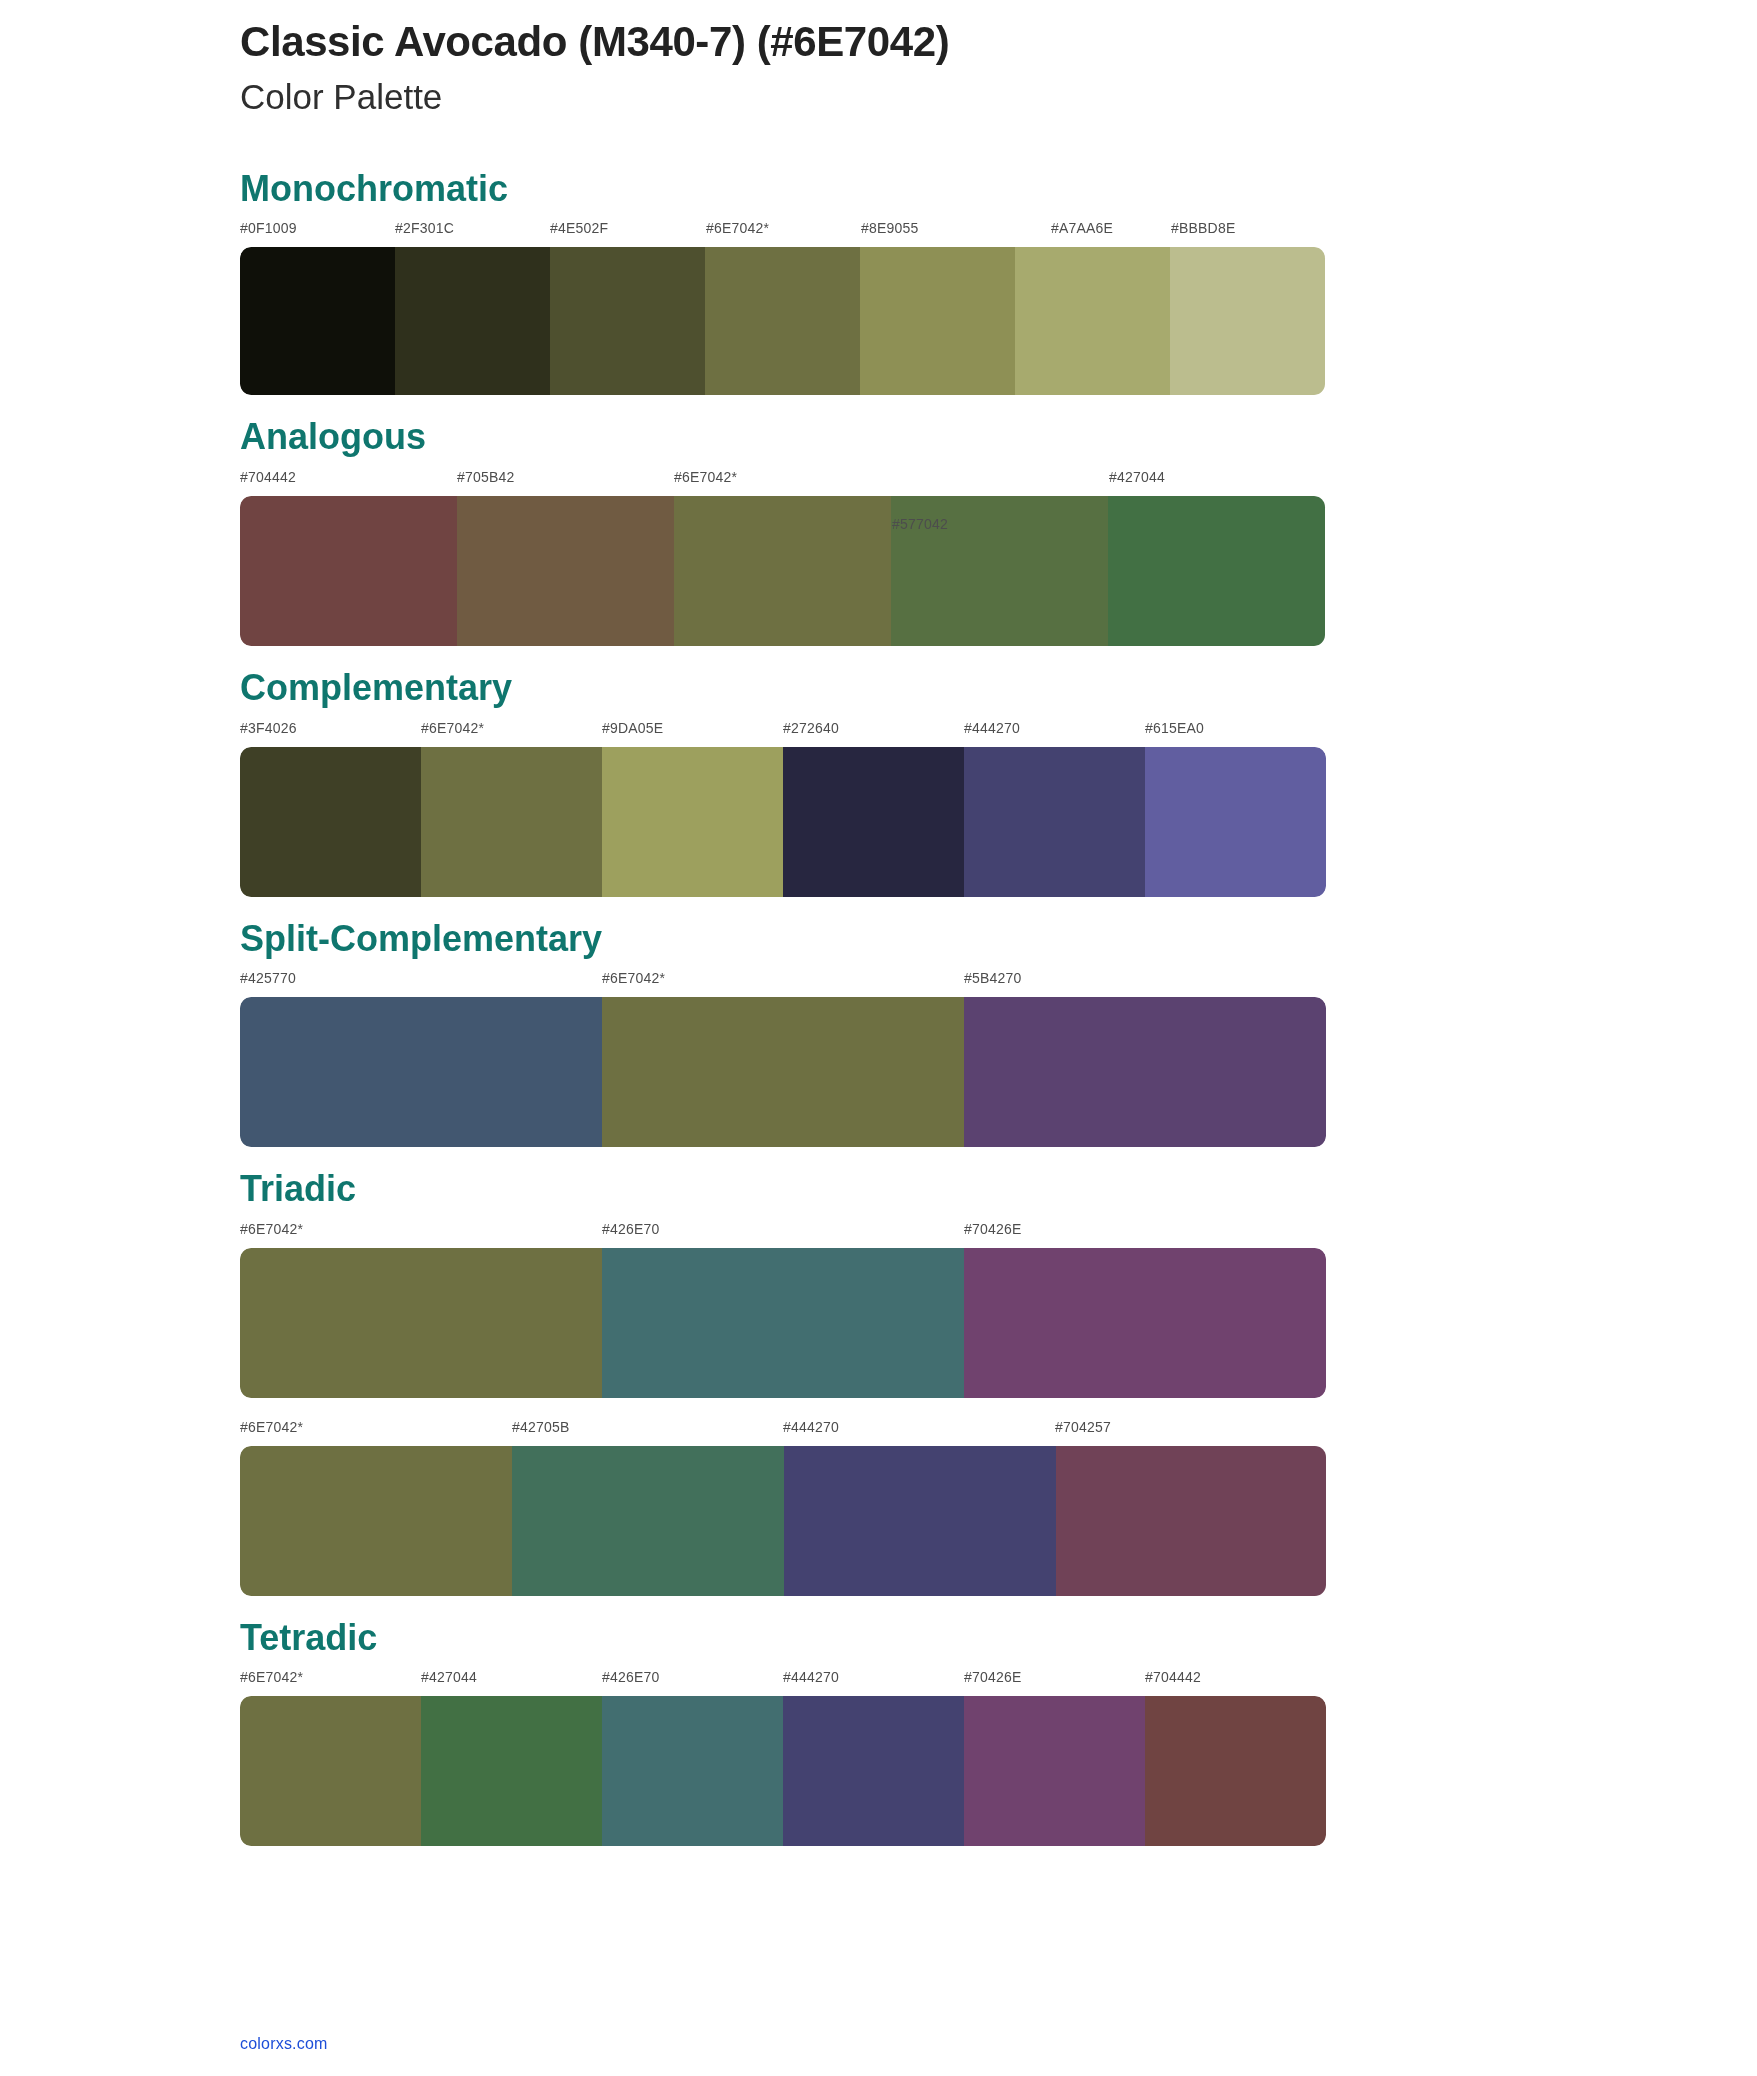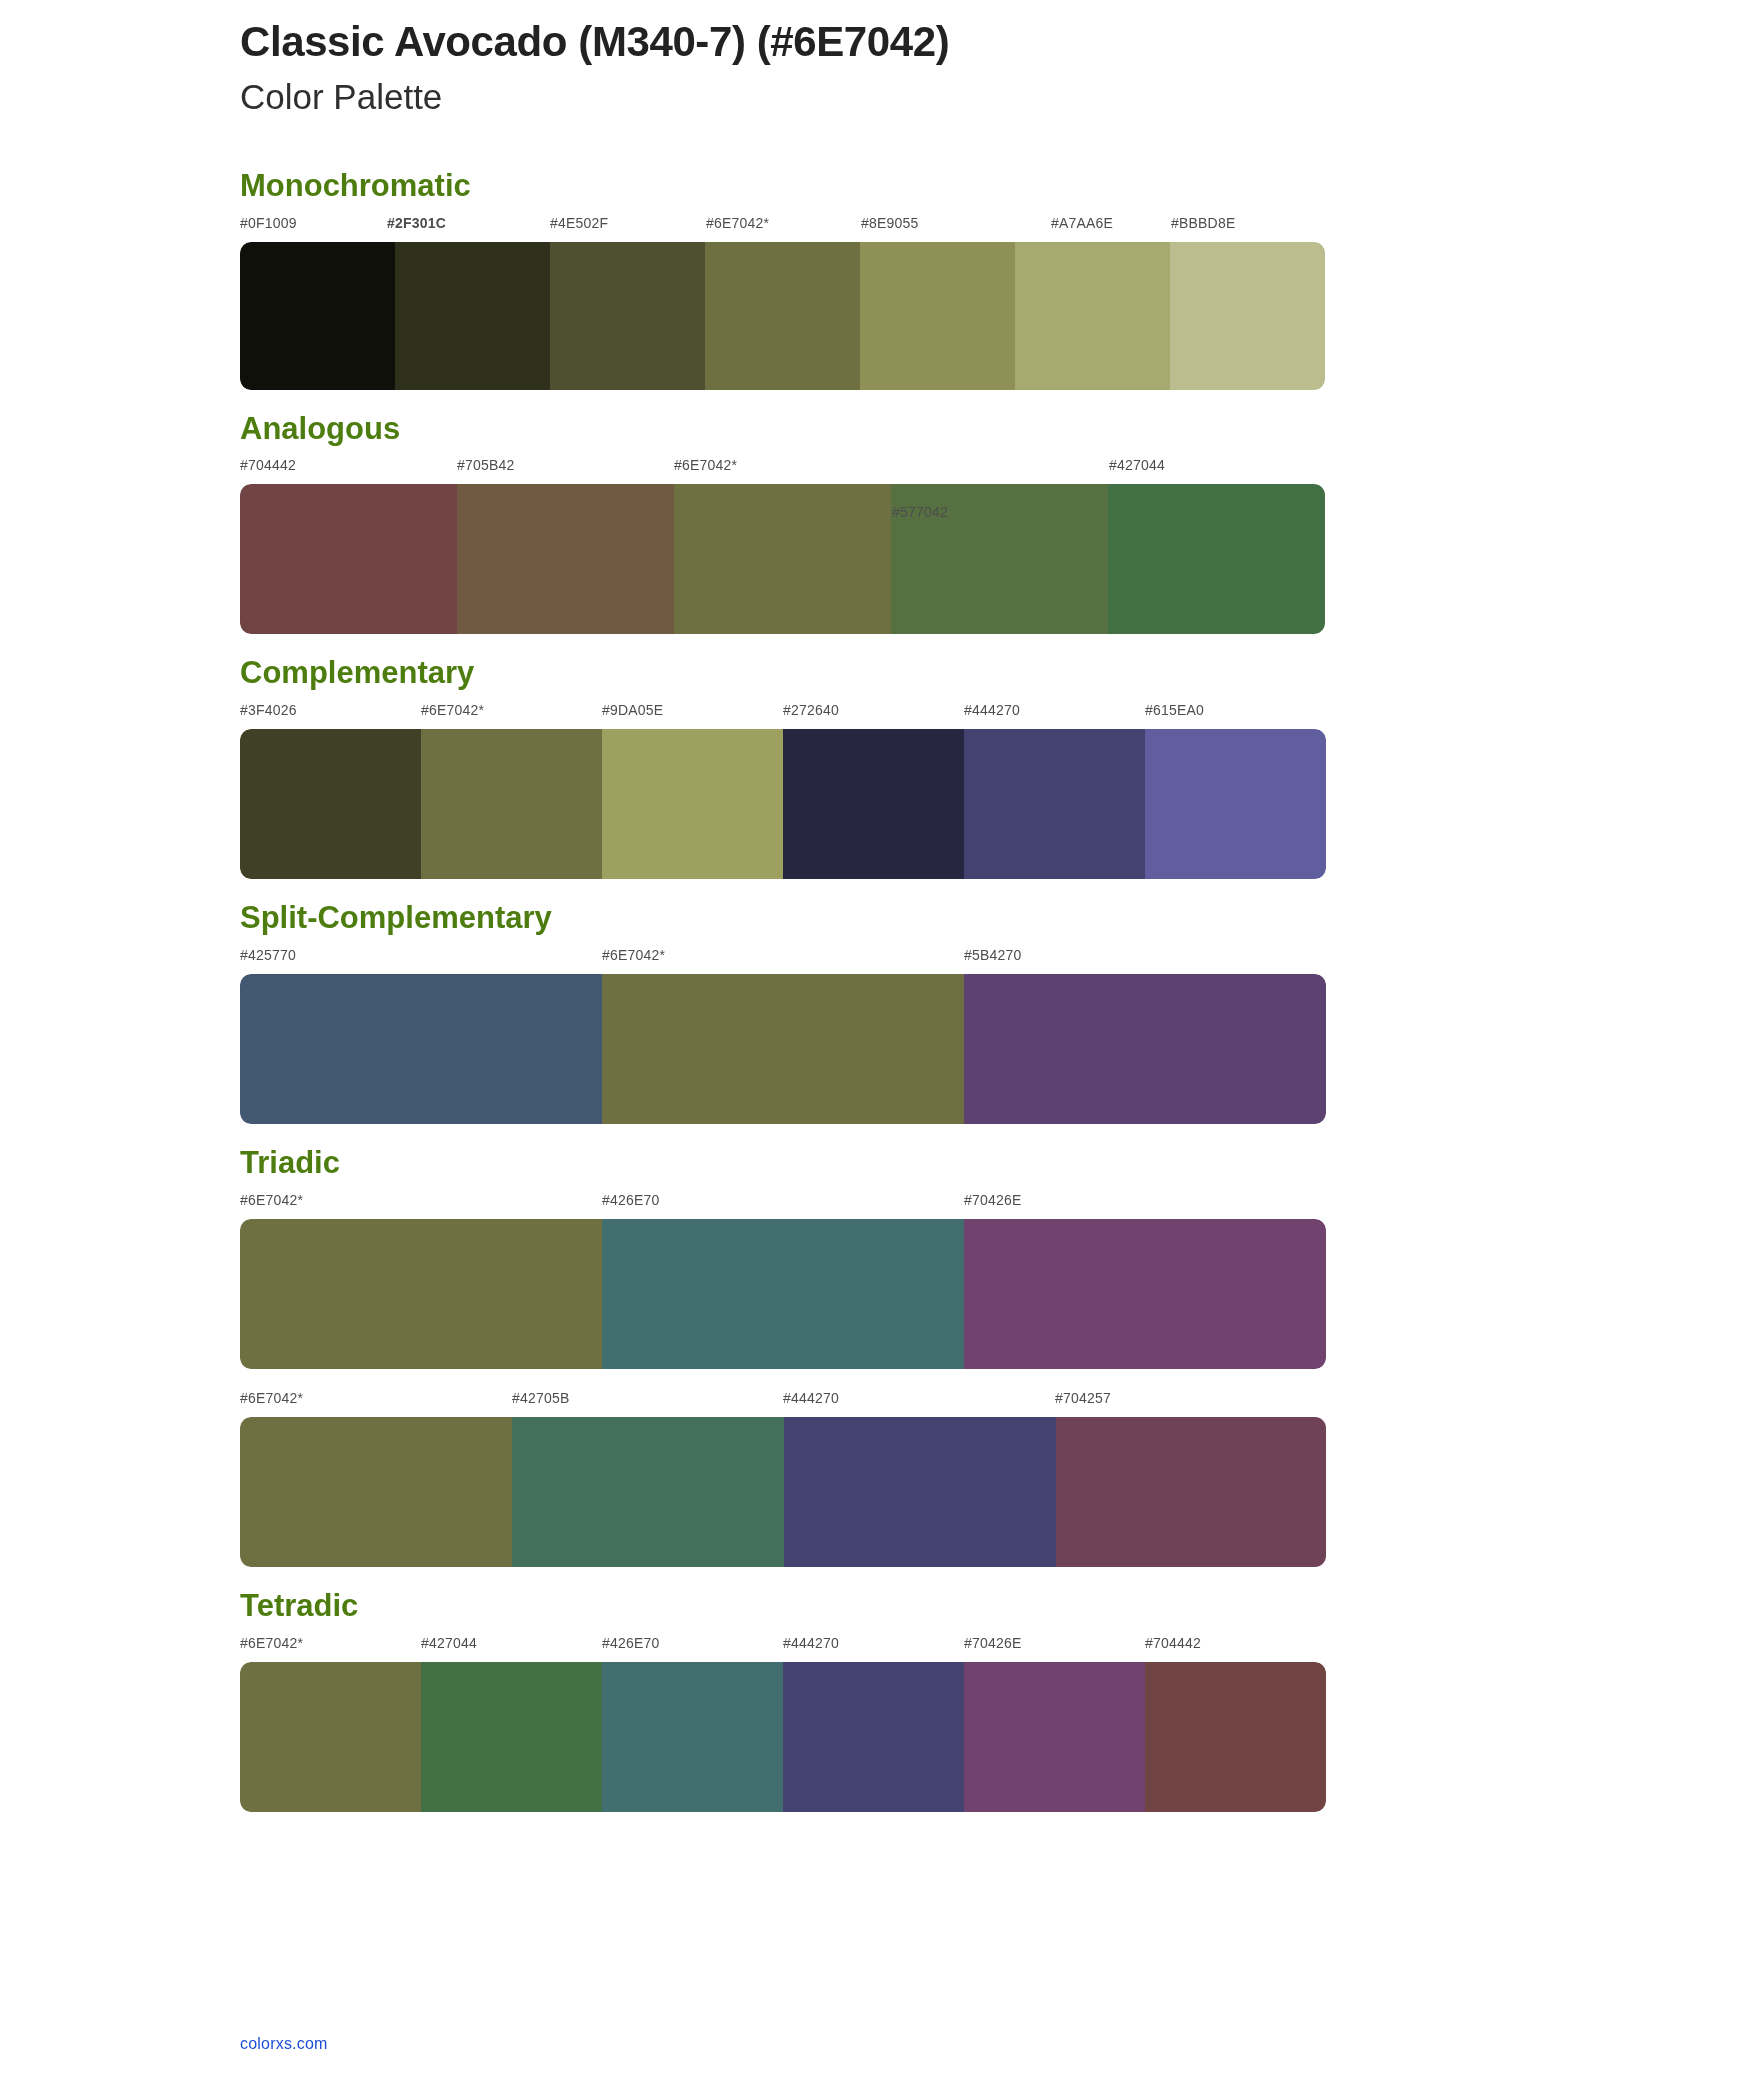--- a/index.html
+++ b/index.html
@@ -47,23 +47,23 @@
 
   
   .sections {
     margin-top: 50px;
     padding-left: 240px;
   }
   .section {
     margin-bottom: 21px;
   }
   .section-title {
-    font-size: 31px;
+    font-size: 36px;
     font-weight: bold;
-    color: #4d7c0f;
+    color: #0f766e;
     margin: 0 0 11.2px 0;
     line-height: 1.15;
   }
 
   .labels-row {
     position: relative;
     height: 27px;
     width: 1086px;
   }
   .swatch-label {
@@ -125,21 +125,21 @@
   <div class="header">
     <h1 class="page-title">Classic Avocado (M340-7) (#6E7042)</h1>
     <h2 class="page-subtitle">Color Palette</h2>
   </div>
 
   <div class="sections" id="sections-root">
       <div class="section row-mono">
         <div class="section-title">Monochromatic</div>
         <div class="labels-row">
           <span class="swatch-label" style="left: 0px;">#0F1009</span>
-          <span class="swatch-label" style="left: 147px; font-weight: bold;">#2F301C</span>
+          <span class="swatch-label" style="left: 155px;">#2F301C</span>
           <span class="swatch-label" style="left: 310px;">#4E502F</span>
           <span class="swatch-label" style="left: 466px;">#6E7042*</span>
           <span class="swatch-label" style="left: 621px;">#8E9055</span>
           <span class="swatch-label" style="left: 776px; margin-left: 35px;">#A7AA6E</span>
           <span class="swatch-label" style="left: 931px;">#BBBD8E</span>
         </div>
         <div class="swatch-row">
           <div class="swatch" title="#0F1009" style="width: 155px; background: rgb(15, 16, 9);"></div>
           <div class="swatch" title="#2F301C" style="width: 155px; background: rgb(47, 48, 28);"></div>
           <div class="swatch" title="#4E502F" style="width: 155px; background: rgb(78, 80, 47);"></div>

